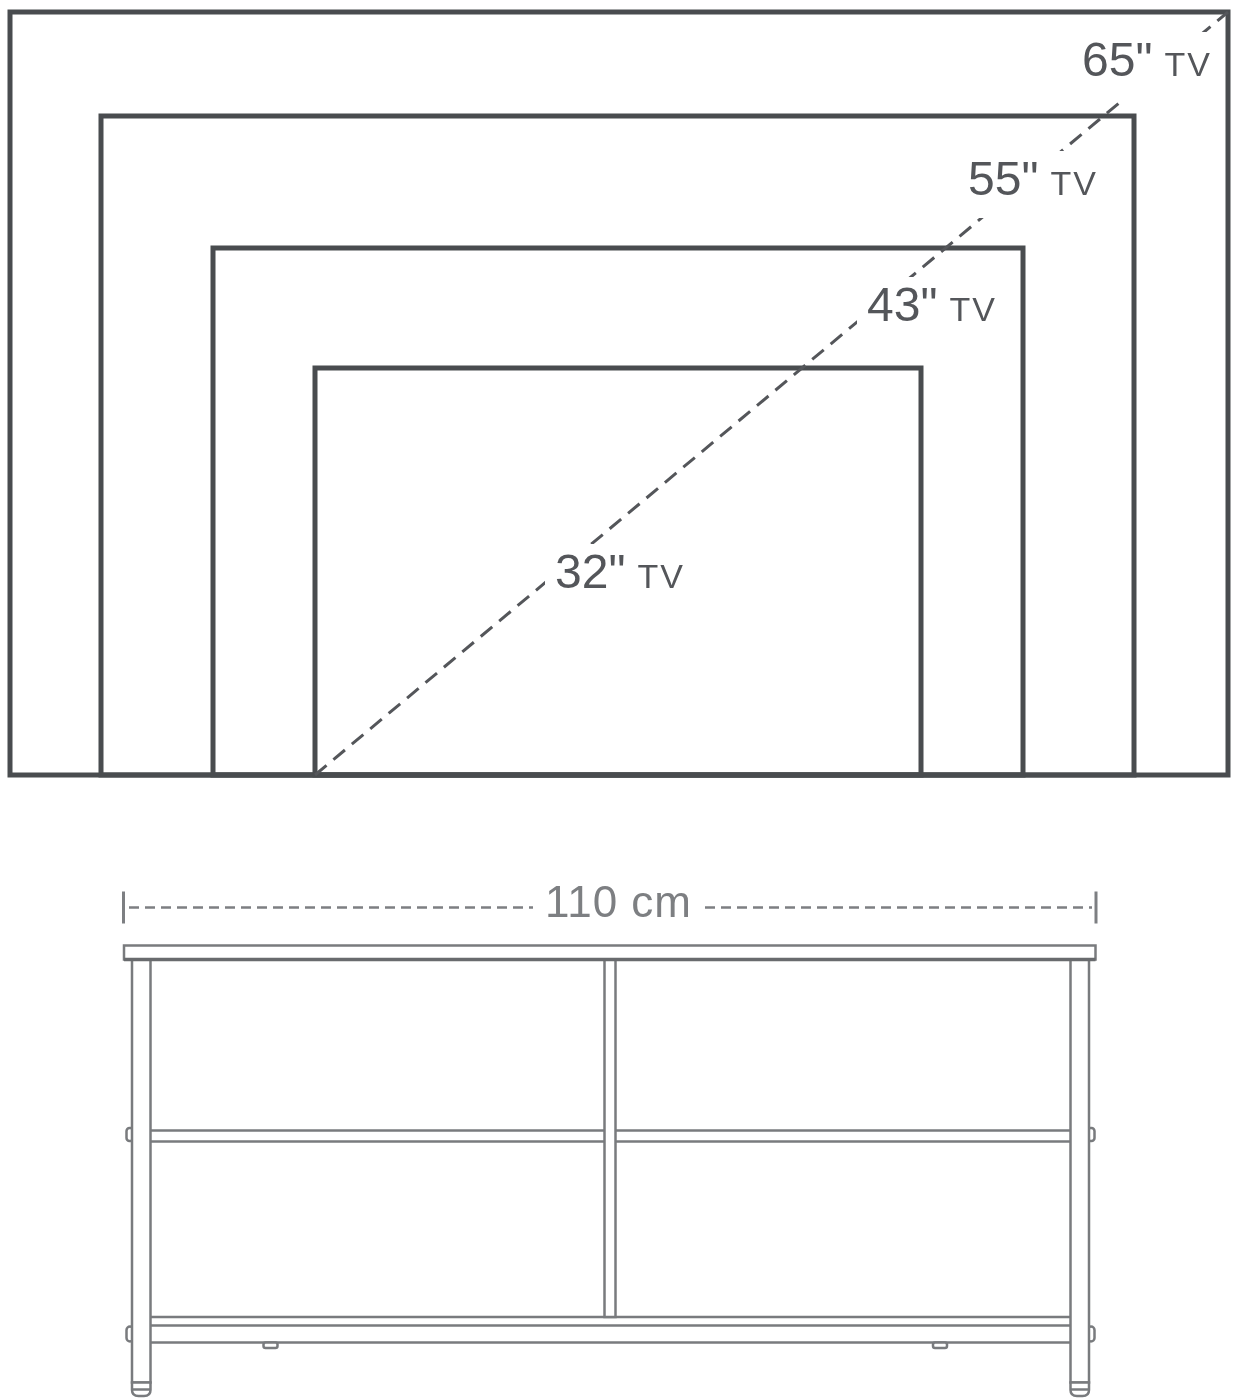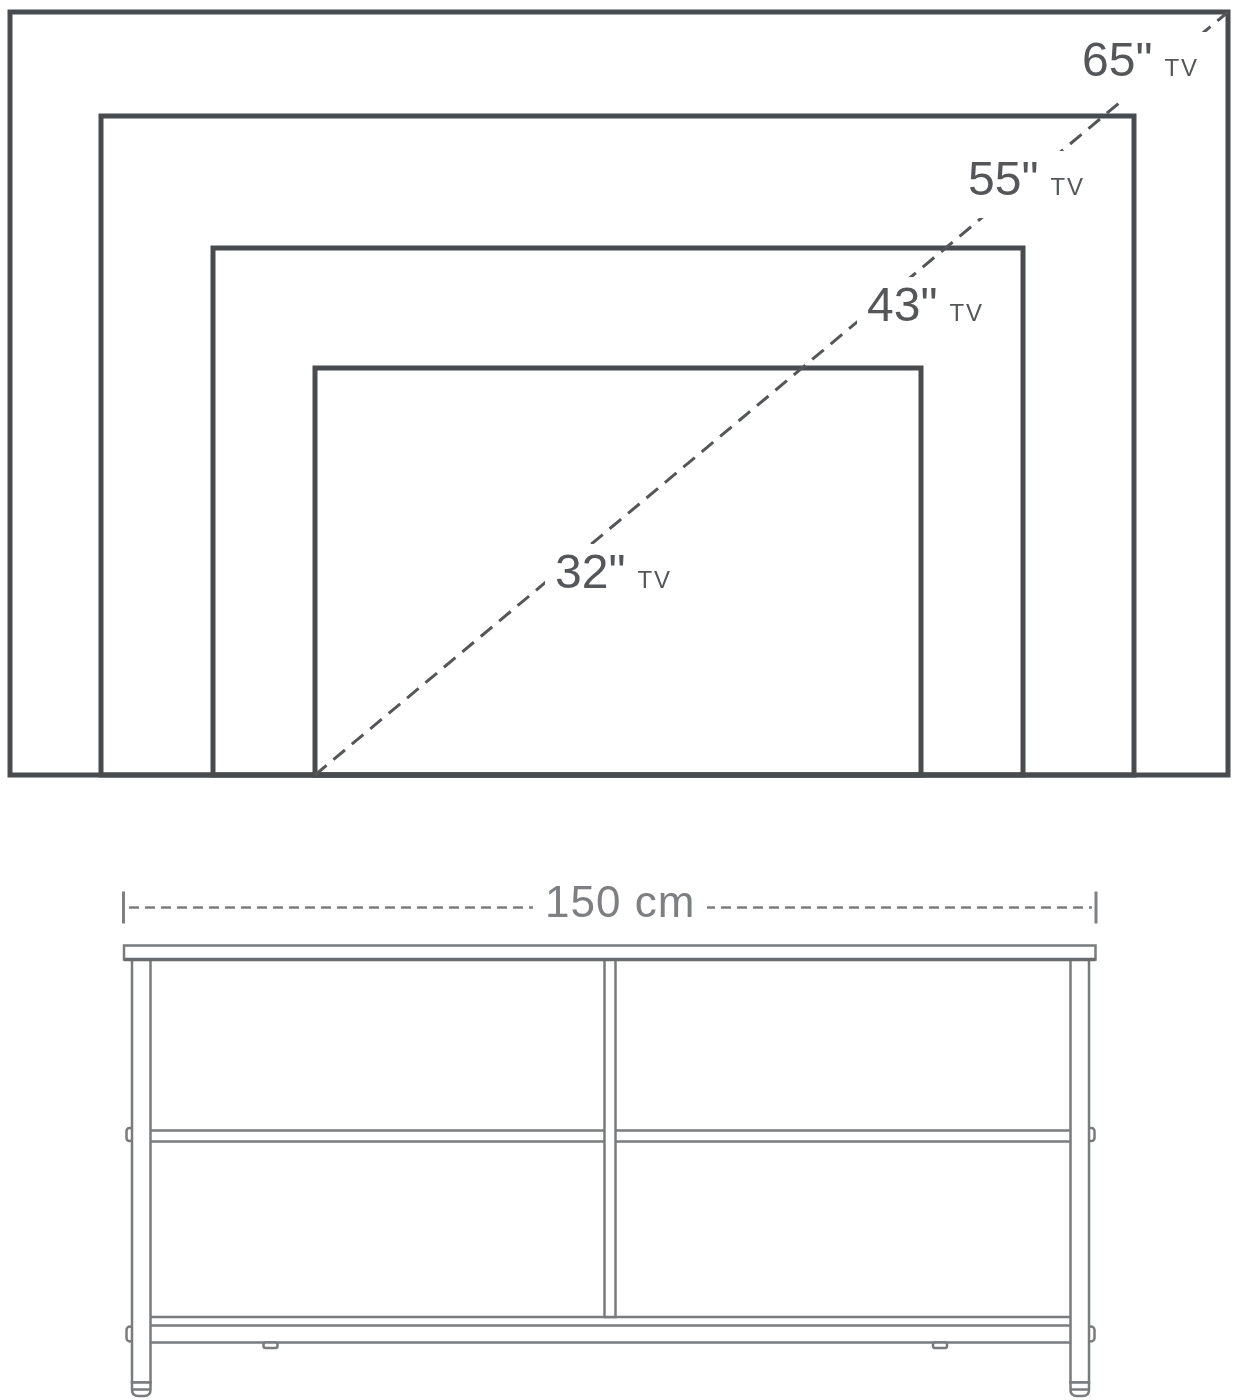--- a/index.html
+++ b/index.html
@@ -25,21 +25,21 @@
     background: #ffffff;
     padding: 4px 10px;
     color: #54565a;
     line-height: 48px;
     white-space: nowrap;
   }
   .tv-label .size {
     font-size: 48px;
   }
   .tv-label .unit {
-    font-size: 24px;
+    font-size: 34px;
     margin-left: 12px;
     letter-spacing: 2px;
   }
   .dim-label {
     position: absolute;
     left: 533px;
     top: 874px;
     background: #ffffff;
     padding: 6px 12px;
     font-size: 44px;
@@ -110,15 +110,15 @@
   </div>
 
   <div class="tv-label" style="left:857px; top:277px">
     <span class="size">43"</span><span class="unit">TV</span>
   </div>
 
   <div class="tv-label" style="left:545px; top:544px">
     <span class="size">32"</span><span class="unit">TV</span>
   </div>
 
-  <div class="dim-label">150 cm</div>
+  <div class="dim-label">110 cm</div>
 
 </div>
 
 </body></html>

